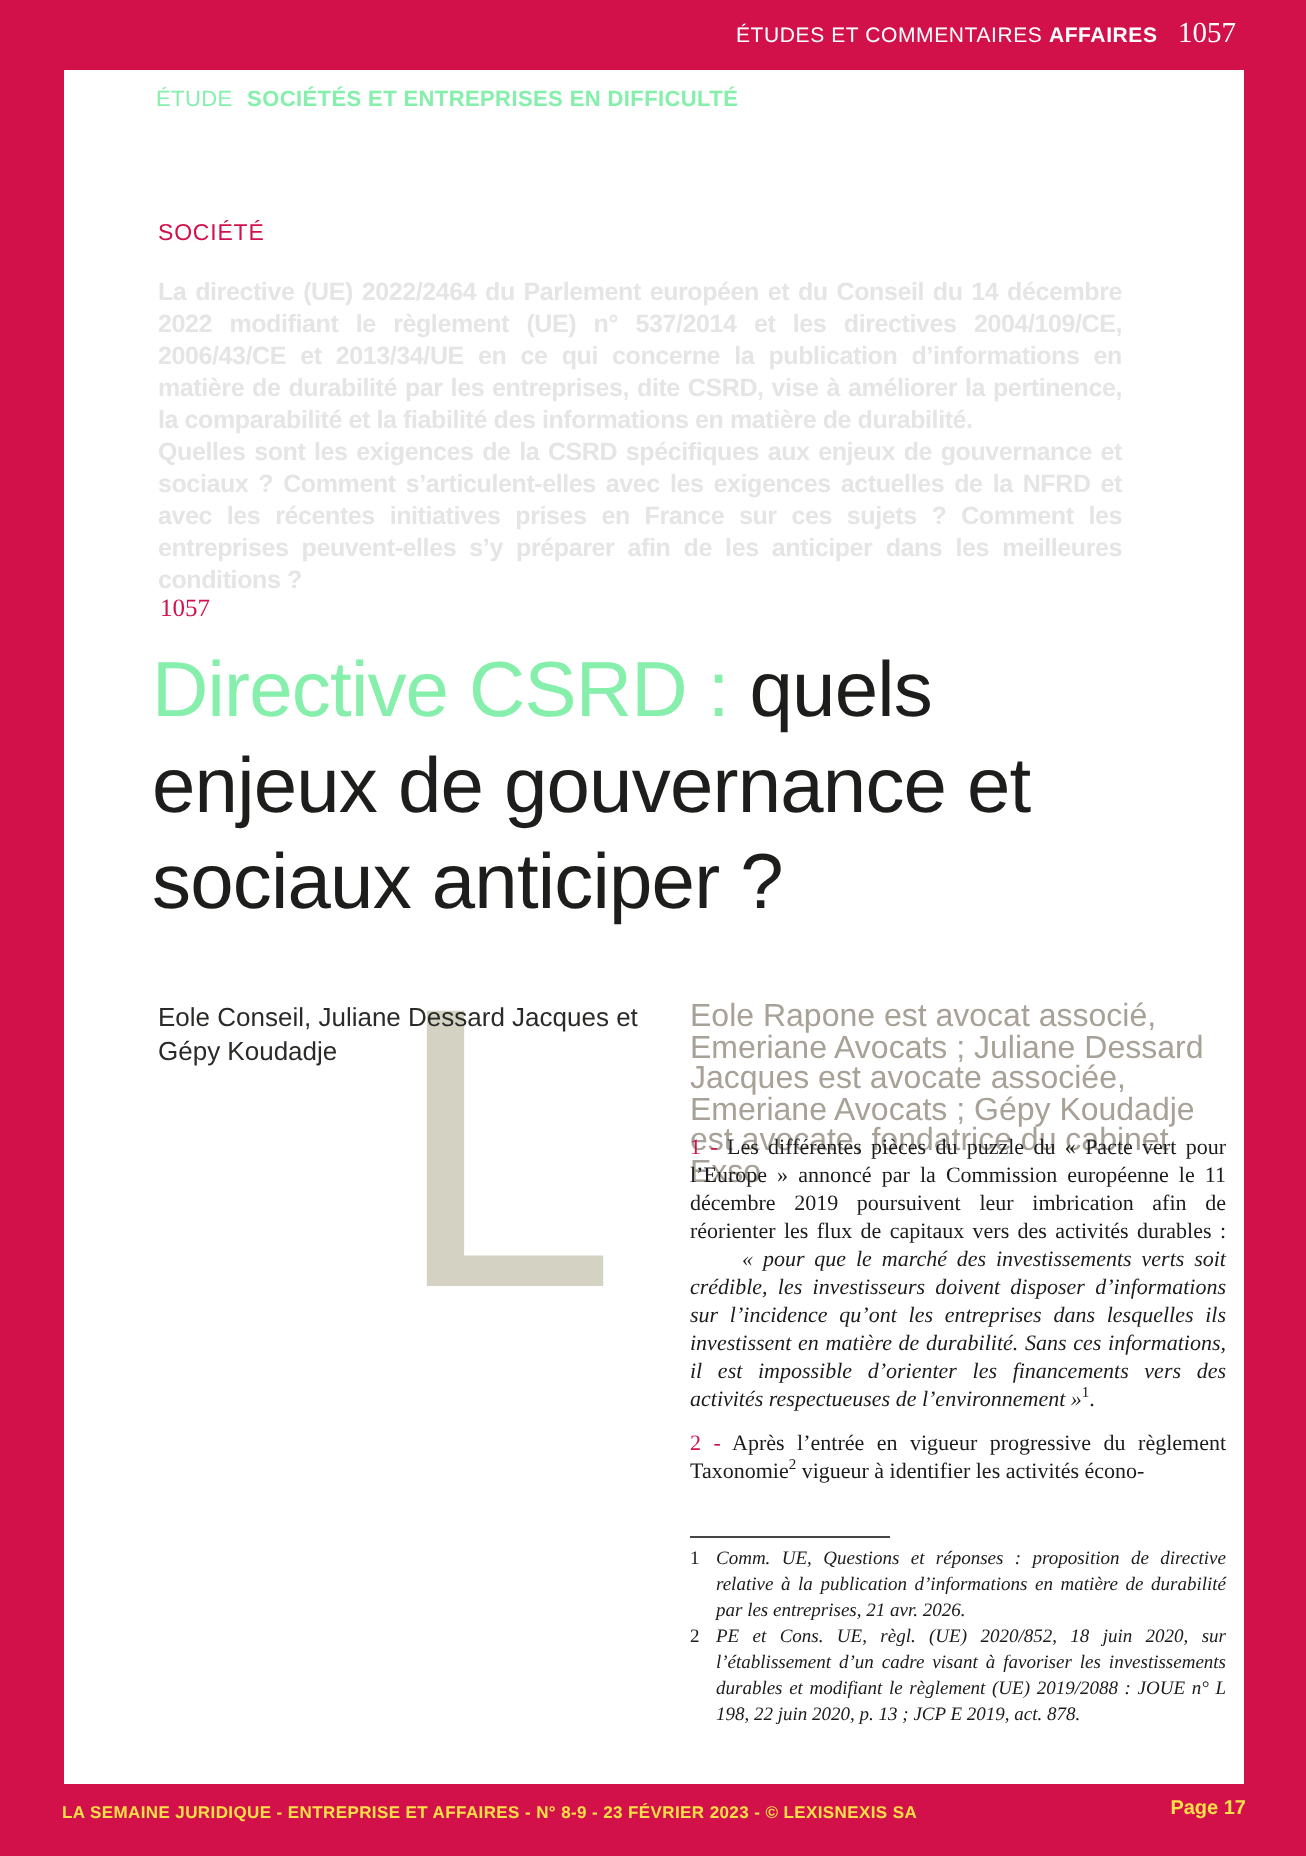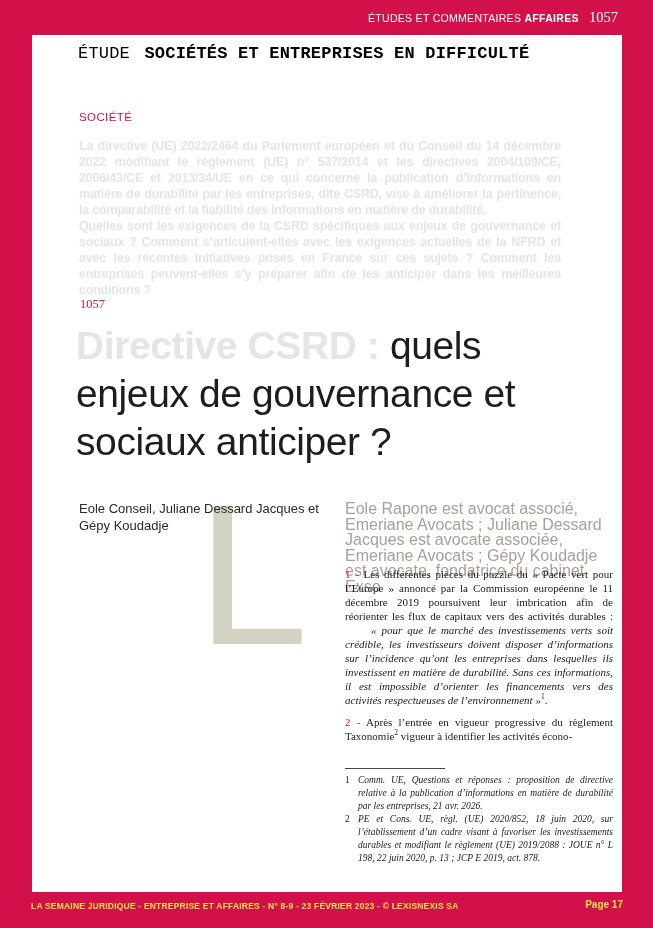--- a/index.html
+++ b/index.html
@@ -22,21 +22,21 @@
     font-size:10.5px;letter-spacing:0.3px;line-height:35px;padding-left:36px;
   }
   .band-header .bold{font-weight:bold;}
   .band-header .pagenum{
     font-family:"Liberation Serif",serif;font-size:14.5px;
     margin-left:7px;letter-spacing:0;
   }
   
   .kicker{
     position:absolute;left:78px;top:44px;z-index:3;
-    color:#000000;font-size:17px;letter-spacing:0.2px;white-space:nowrap;font-family:Liberation Mono, monospace;
+    color:#86efac;font-size:11px;letter-spacing:0.2px;white-space:nowrap;
   }
   .kicker .bold{font-weight:bold;margin-left:4px;}
   
   .section-label{
     position:absolute;left:79px;top:111px;z-index:3;
     color:#d2114b;font-size:11.5px;font-weight:normal;letter-spacing:0.4px;
   }
   
   .abstract{
     position:absolute;left:79px;top:138px;width:482px;z-index:3;
@@ -48,21 +48,21 @@
   .article-number{
     position:absolute;left:80px;top:297px;z-index:3;
     color:#d2114b;font-family:"Liberation Serif",serif;font-size:12.5px;
   }
   
   .title{
     position:absolute;left:76px;top:322px;width:512px;z-index:3;
     font-size:39px;line-height:48px;letter-spacing:-0.4px;
     color:#1d1d1b;font-weight:normal;
   }
-  .title .red{color:#e5e5e5;font-weight:bold;}
+  .title .red{color:#86efac;font-weight:normal;}
   
   .authors{
     position:absolute;left:79px;top:500px;width:262px;z-index:4;
     color:#2a2a28;font-size:13px;line-height:17px;
   }
   
   .dropcap{
     position:absolute;left:197px;top:475px;z-index:2;
     font-size:200px;line-height:1;color:#d3d2c3;
     font-family:"Liberation Sans",sans-serif;font-weight:normal;

